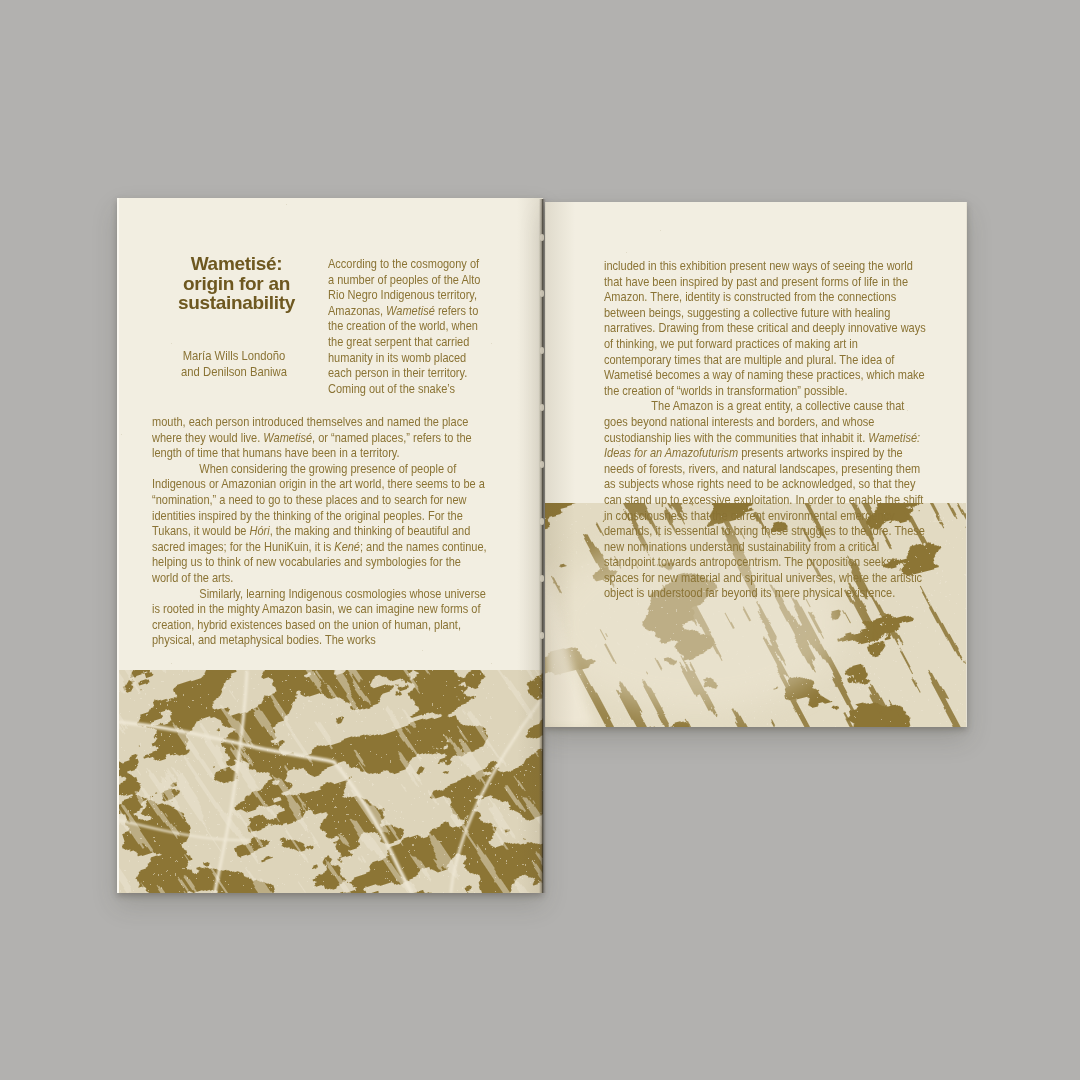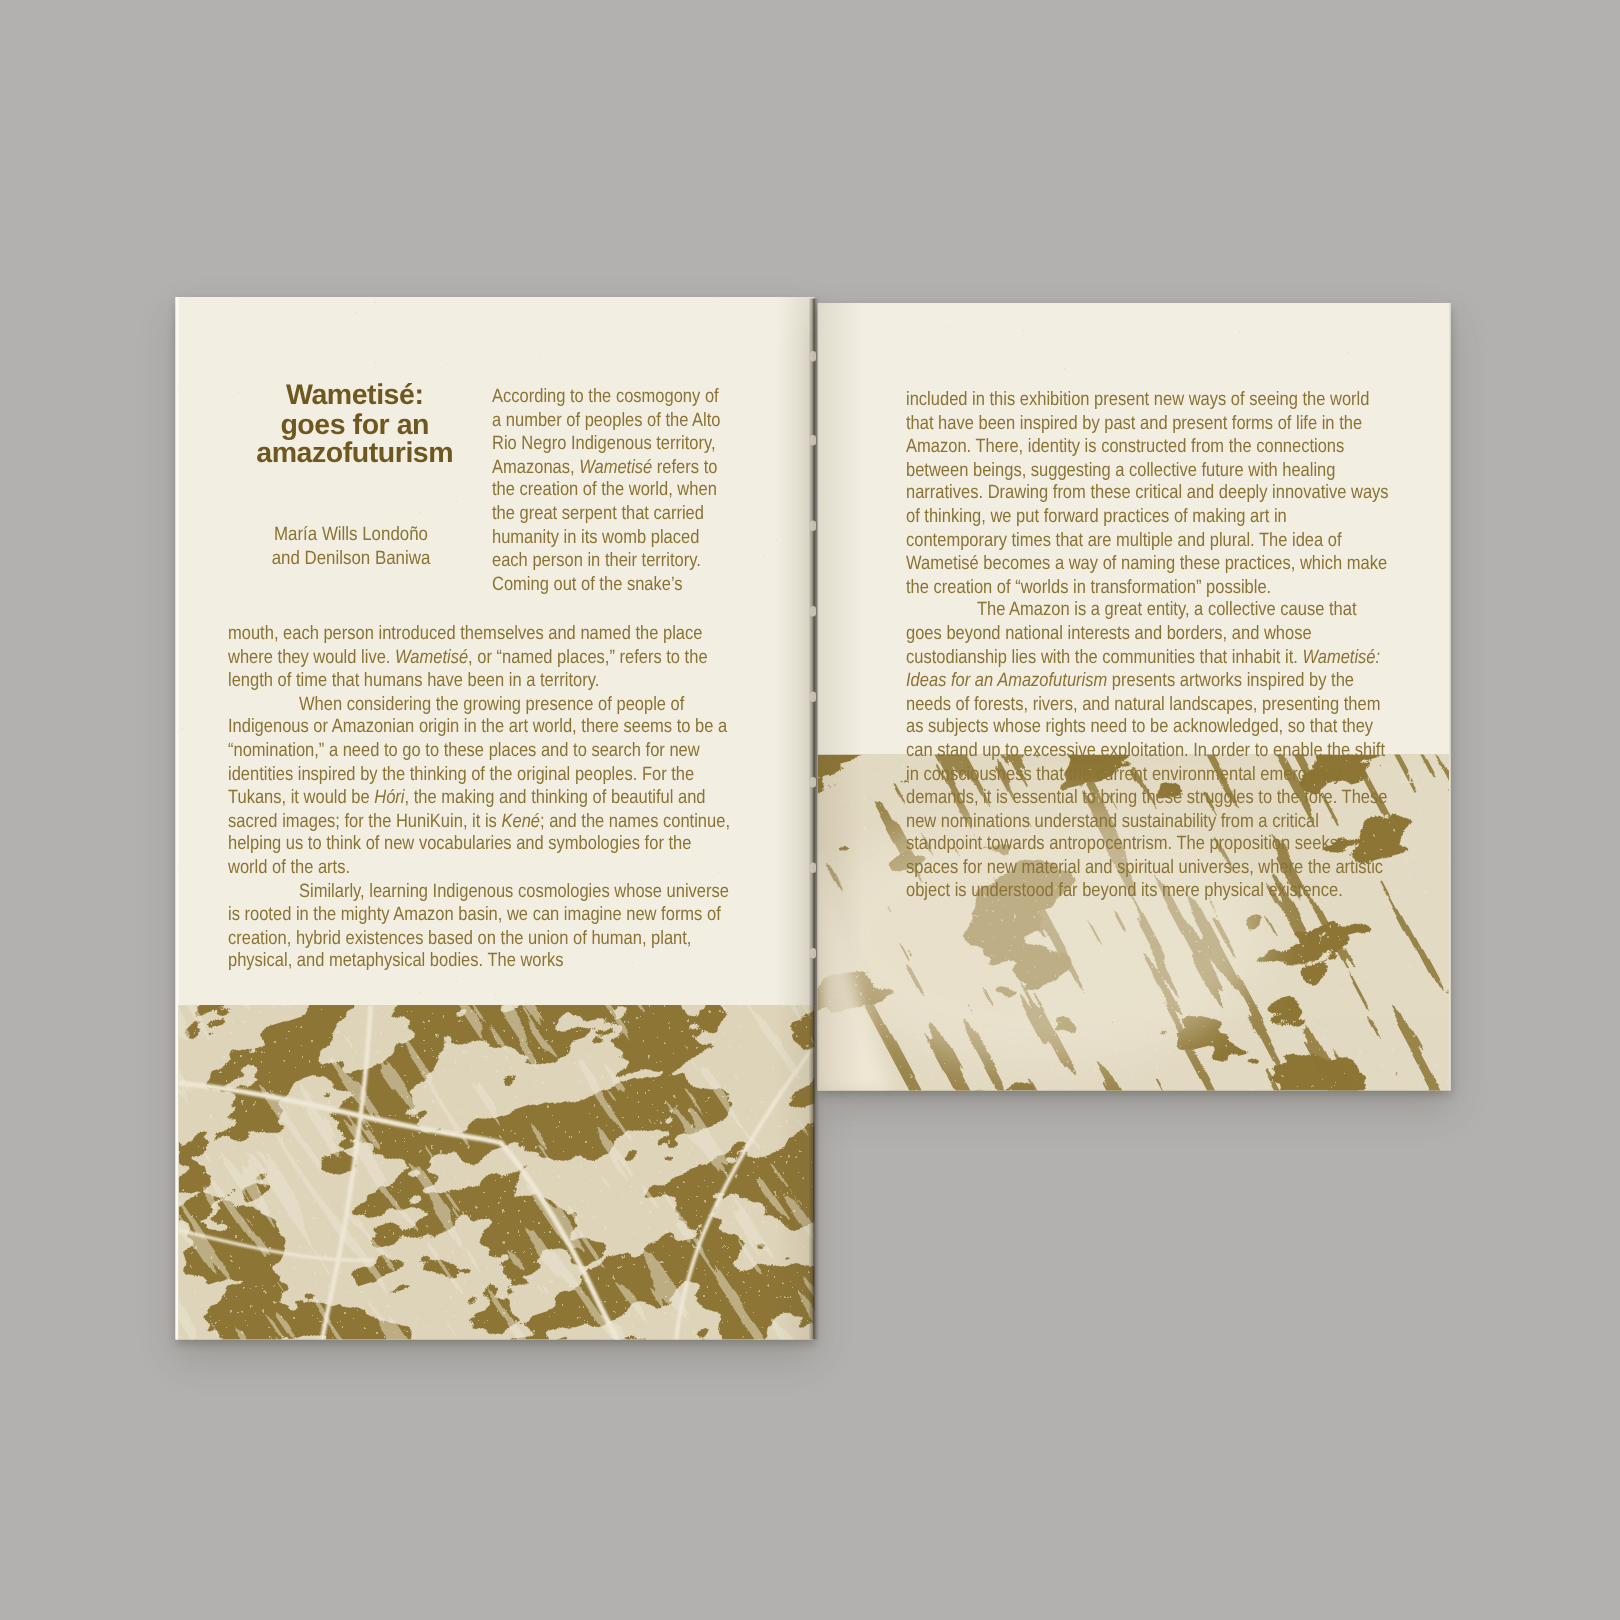--- a/index.html
+++ b/index.html
@@ -72,22 +72,22 @@
             </feComponentTransfer>
           <feFlood flood-color="#a99b72" result="fl"></feFlood>
           <feComposite in="fl" in2="th" operator="in"></feComposite>
         </filter>
       </defs>
       <rect width="424" height="695" filter="url(#grainL)"></rect>
     </svg>
 
     <div class="page-title">
       <span>Wametisé:</span><br>
-      <span>goes for an</span><br>
-      <span>amazofuturism</span>
+      <span>origin for an</span><br>
+      <span>sustainability</span>
     </div>
 
     <div class="byline">
       <span>María Wills Londoño</span><br>
       <span>and Denilson Baniwa</span>
     </div>
 
     <div class="bodytext cond intro-col"><span>According to the cosmogony of a number of peoples of the Alto Rio Negro Indigenous territory, Amazonas, </span><em>Wametisé</em><span> refers to the creation of the world, when the great serpent that carried humanity in its womb placed each person in their territory. Coming out of the snake’s</span></div>
 
     <div class="bodytext cond flow-left">

